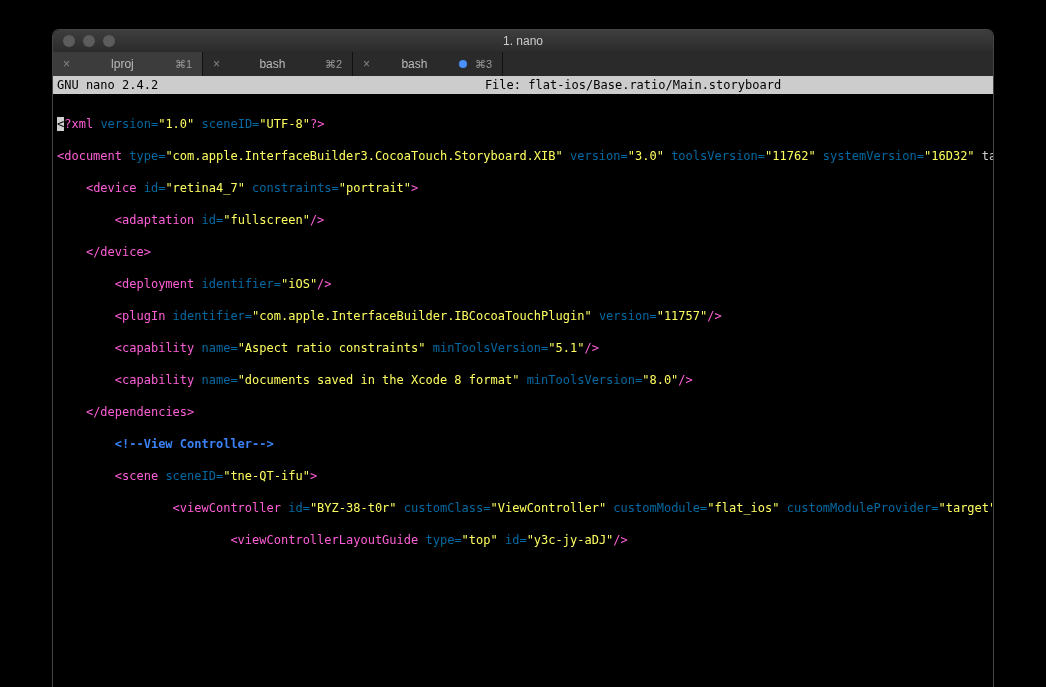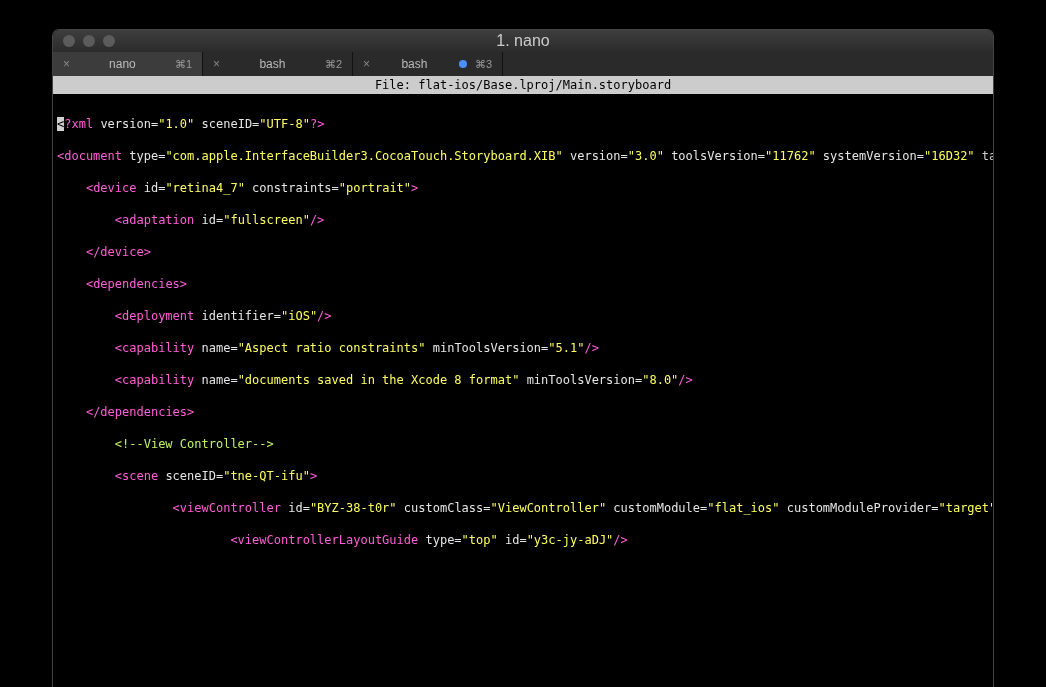--- a/index.html
+++ b/index.html
@@ -33,21 +33,21 @@
   }
   .traffic span {
     width: 12px; height: 12px; border-radius: 50%;
     background: #5c5c5c;
   }
   .titlebar .title {
     position: absolute;
     left: 0; right: 0;
     text-align: center;
     color: #ccc;
-    font-size: 16px;
+    font-size: 12px;
     font-family: -apple-system, sans-serif;
   }
   .tabbar {
     display: flex;
     background: #2a2a2a;
     height: 24px;
   }
   .tab {
     display: flex;
     align-items: center;
@@ -81,71 +81,72 @@
   .statusbar .center { flex: 1; text-align: center; }
   .editor {
     padding: 6px 4px;
     line-height: 16px;
     font-size: 12px;
     white-space: pre;
     color: #ccc;
     background: #000;
   }
   .c-tag { color: #ff5fd7; }      
-  .c-attr { color: #e5e5e5; }       
+  .c-attr { color: #0369a1; }       
   .c-str { color: #ffff5f; }      
-  .c-cmt { color: #bef264; }      
+  .c-cmt { color: #3b82f6; font-weight: bold; }      
   .c-plain { color: #d0d0d0; }
   .c-cur { background: #d0d0d0; color: #000; }
 </style>
 </head>
 <body>
 
 <div class="window">
 
   <div class="titlebar">
     <div class="traffic">
       <span></span>
       <span></span>
       <span></span>
     </div>
     <div class="title">1. nano</div>
   </div>
 
   <div class="tabbar">
     <div class="tab active">
       <span class="close">×</span>
-      <span class="label">nano</span>
+      <span class="label">lproj</span>
       <span class="shortcut">⌘1</span>
     </div>
     <div class="tab">
       <span class="close">×</span>
       <span class="label">bash</span>
       <span class="shortcut">⌘2</span>
     </div>
     <div class="tab">
       <span class="close">×</span>
       <span class="label">bash</span>
       <span class="dot"></span>
       <span class="shortcut">⌘3</span>
     </div>
   </div>
 
   <div class="statusbar">
-    <span class="center">File: flat-ios/Base.lproj/Main.storyboard</span>
+    <span class="left">GNU nano 2.4.2</span>
+    <span class="center">File: flat-ios/Base.ratio/Main.storyboard</span>
   </div>
 
   <div class="editor">
 <div><span class="c-cur">&lt;</span><span class="c-tag">?</span><span class="c-tag">xml </span><span class="c-attr">version=</span><span class="c-str">"1.0"</span><span> </span><span class="c-attr">sceneID=</span><span class="c-str">"UTF-8"</span><span class="c-tag">?&gt;</span></div>
 <div><span class="c-tag">&lt;document </span><span class="c-attr">type=</span><span class="c-str">"com.apple.InterfaceBuilder3.CocoaTouch.Storyboard.XIB"</span><span> </span><span class="c-attr">version=</span><span class="c-str">"3.0"</span><span> </span><span class="c-attr">toolsVersion=</span><span class="c-str">"11762"</span><span> </span><span class="c-attr">systemVersion=</span><span class="c-str">"16D32"</span><span class="c-plain"> tar$</span></div>
 <div><span>    </span><span class="c-tag">&lt;device </span><span class="c-attr">id=</span><span class="c-str">"retina4_7"</span><span> </span><span class="c-attr">constraints=</span><span class="c-str">"portrait"</span><span class="c-tag">&gt;</span></div>
 <div><span>        </span><span class="c-tag">&lt;adaptation </span><span class="c-attr">id=</span><span class="c-str">"fullscreen"</span><span class="c-tag">/&gt;</span></div>
 <div><span>    </span><span class="c-tag">&lt;/device&gt;</span></div>
-<div><span>    </span><span class="c-tag">&lt;dependencies&gt;</span></div>
 <div><span>        </span><span class="c-tag">&lt;deployment </span><span class="c-attr">identifier=</span><span class="c-str">"iOS"</span><span class="c-tag">/&gt;</span></div>
+<div><span>        </span><span class="c-tag">&lt;plugIn </span><span class="c-attr">identifier=</span><span class="c-str">"com.apple.InterfaceBuilder.IBCocoaTouchPlugin"</span><span> </span><span class="c-attr">version=</span><span class="c-str">"11757"</span><span class="c-tag">/&gt;</span></div>
 <div><span>        </span><span class="c-tag">&lt;capability </span><span class="c-attr">name=</span><span class="c-str">"Aspect ratio constraints"</span><span> </span><span class="c-attr">minToolsVersion=</span><span class="c-str">"5.1"</span><span class="c-tag">/&gt;</span></div>
 <div><span>        </span><span class="c-tag">&lt;capability </span><span class="c-attr">name=</span><span class="c-str">"documents saved in the Xcode 8 format"</span><span> </span><span class="c-attr">minToolsVersion=</span><span class="c-str">"8.0"</span><span class="c-tag">/&gt;</span></div>
 <div><span>    </span><span class="c-tag">&lt;/dependencies&gt;</span></div>
 <div><span>        </span><span class="c-cmt">&lt;!--View Controller--&gt;</span></div>
 <div><span>        </span><span class="c-tag">&lt;scene </span><span class="c-attr">sceneID=</span><span class="c-str">"tne-QT-ifu"</span><span class="c-tag">&gt;</span></div>
 <div><span>                </span><span class="c-tag">&lt;viewController </span><span class="c-attr">id=</span><span class="c-str">"BYZ-38-t0r"</span><span> </span><span class="c-attr">customClass=</span><span class="c-str">"ViewController"</span><span> </span><span class="c-attr">customModule=</span><span class="c-str">"flat_ios"</span><span> </span><span class="c-attr">customModuleProvider=</span><span class="c-str">"target"</span></div>
 <div><span>                        </span><span class="c-tag">&lt;viewControllerLayoutGuide </span><span class="c-attr">type=</span><span class="c-str">"top"</span><span> </span><span class="c-attr">id=</span><span class="c-str">"y3c-jy-aDJ"</span><span class="c-tag">/&gt;</span></div>
 
 
 

